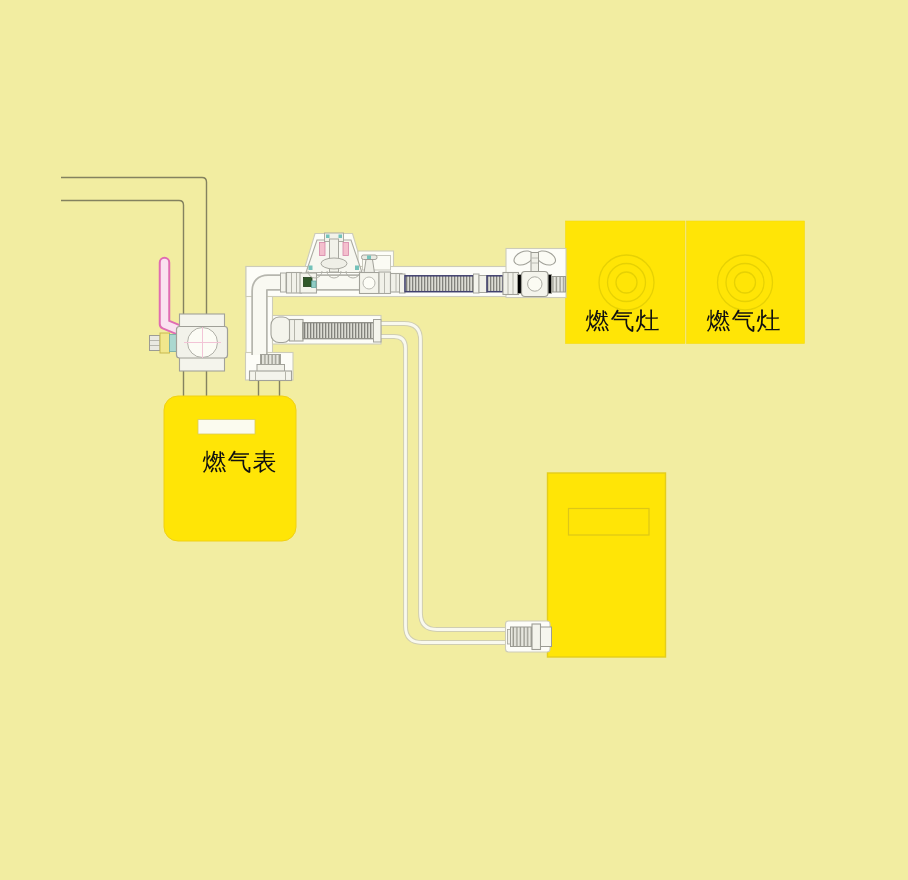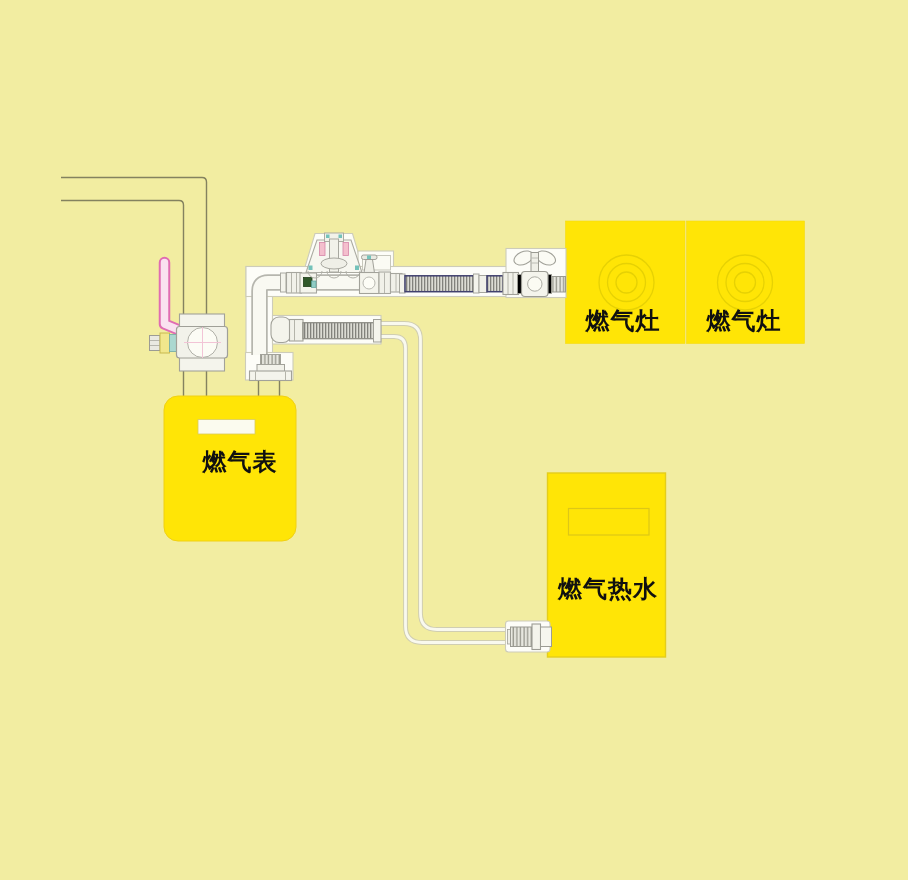--- a/index.html
+++ b/index.html
@@ -8,21 +8,21 @@
     width:908px;height:880px;
     background:#f2eda1;
     overflow:hidden;
     font-family:"Liberation Sans","DejaVu Sans",sans-serif;
   }
   .stage svg{position:absolute;left:0;top:0;}
   .eq-label{
     position:absolute;
     transform:translate(-50%,-50%);
     font-size:24px;
-    font-weight:bold;
+    font-weight:normal;
     color:#101010;
     white-space:nowrap;
     letter-spacing:1px;
   }
 </style>
 </head>
 <body>
 
 <div class="stage">
 
@@ -199,15 +199,14 @@
     <rect x="507.5" y="629.5" width="3.5" height="14.5" fill="#efefe7" stroke="#a0a098" stroke-width="0.8"></rect>
     <rect x="510.5" y="627" width="21.5" height="19.5" fill="url(#rib)" stroke="#9a9a92" stroke-width="1"></rect>
     <rect x="532" y="624" width="8.5" height="25.5" fill="#f4f4ec" stroke="#9c9c94" stroke-width="1.1"></rect>
     <rect x="540.5" y="627" width="11" height="19.5" fill="#f6f6ee" stroke="#9c9c94" stroke-width="1"></rect>
   </g>
 </svg>
 
 <div class="eq-label" style="left:240px;top:461.5px;">燃气表</div>
 <div class="eq-label" style="left:623px;top:320.5px;">燃气灶</div>
 <div class="eq-label" style="left:744px;top:320.5px;">燃气灶</div>
-<div class="eq-label" style="left:608px;top:589px;">燃气热水</div>
 
 </div>
 
 </body></html>

